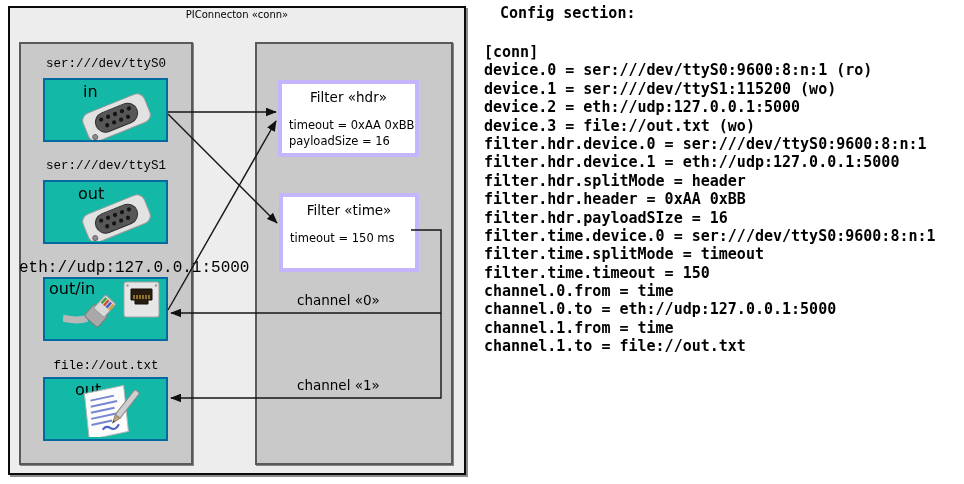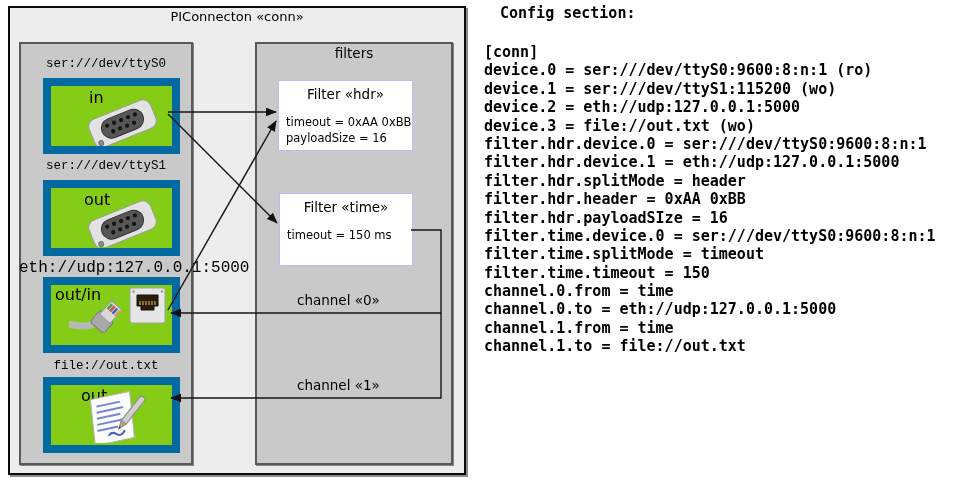--- a/index.html
+++ b/index.html
@@ -4,33 +4,33 @@
 <style>
   html,body{margin:0;padding:0;background:#fff;width:964px;height:484px;
     font-family:"DejaVu Sans",sans-serif;color:#000;overflow:hidden;}
   .stage{position:relative;width:964px;height:484px;}
 
   
   .diagram{position:absolute;left:0;top:0;width:480px;height:484px;}
   .outer-frame{position:absolute;left:8px;top:6px;width:454px;height:465px;
     background:#ededed;border:2px solid #0a0a0a;box-shadow:2px 2px 0 #8c8c8c;}
   .diagram-title{position:absolute;left:8px;top:9px;width:458px;text-align:center;
-    font-size:13px;}
+    font-size:10px;}
   .group-box{position:absolute;background:#c9c9c9;border:2px solid #595959;
     box-shadow:1px 1px 0 #858585;}
   .devices-group{left:19px;top:42px;width:170px;height:419px;}
   .filters-group{left:255px;top:42px;width:194px;height:419px;}
   .filters-label{position:absolute;left:255px;top:45px;width:198px;text-align:center;
     font-size:13.5px;}
   .dev-label{position:absolute;left:19px;width:174px;text-align:center;font-size:12.5px;font-family:Liberation Mono, monospace;}
-  .dev-box{position:absolute;left:43px;width:121px;height:60px;background:#84cc16;
-    border:8px solid #0369a1;}
+  .dev-box{position:absolute;left:43px;width:121px;height:60px;background:#14b8a6;
+    border:2px solid #0369a1;}
   .dev-dir{position:absolute;font-size:16px;line-height:18px;}
   .dev-icon{position:absolute;}
-  .filter-box{position:absolute;background:#fff;border:1px solid #c4b5fd;}
+  .filter-box{position:absolute;background:#fff;border:4px solid #c4b5fd;}
   .filter-title{position:absolute;width:100%;text-align:center;top:5px;font-size:13.5px;}
   .filter-attr{position:absolute;left:7px;font-size:11.5px;white-space:nowrap;}
   .channel-label{position:absolute;width:120px;font-size:13.5px;}
   .overlay{position:absolute;left:0;top:0;z-index:6;pointer-events:none;}
 
   
   .config{position:absolute;left:484px;top:4px;width:478px;
     font-family:"DejaVu Sans Mono",monospace;font-weight:700;font-size:15px;}
   .config-heading{margin:0 0 21px 16px;white-space:pre;}
   .config-line{white-space:pre;line-height:18.4px;height:18.4px;}
@@ -39,21 +39,20 @@
 <body>
 
 <div class="stage">
 
   <div class="diagram">
     <div class="outer-frame"></div>
     <div class="diagram-title">PIConnecton «conn»</div>
 
     <div class="group-box devices-group"></div>
     <div class="group-box filters-group"></div>
-    <div class="filters-label">filters</div>
 
     <div class="dev-label" style="top:57px">ser:///dev/ttyS0</div>
     <div class="dev-box" style="top:78px">
       <div class="dev-dir" style="left:38px;top:3px">in</div>
       <span class="dev-icon" style="left:30px;top:6px">
         <svg width="86" height="54" viewBox="0 0 86 54">
           <g transform="rotate(-22 43 30)">
             <path d="M2,52 q12,-7 15,-12" stroke="#bfbfbf" stroke-width="6" fill="none"></path>
             <rect x="8" y="16" width="66" height="30" rx="8" fill="#e2e2e2" stroke="#9a9a9a"></rect>
             <rect x="19" y="21" width="44" height="20" rx="10" fill="#575757" stroke="#2e2e2e"></rect>

